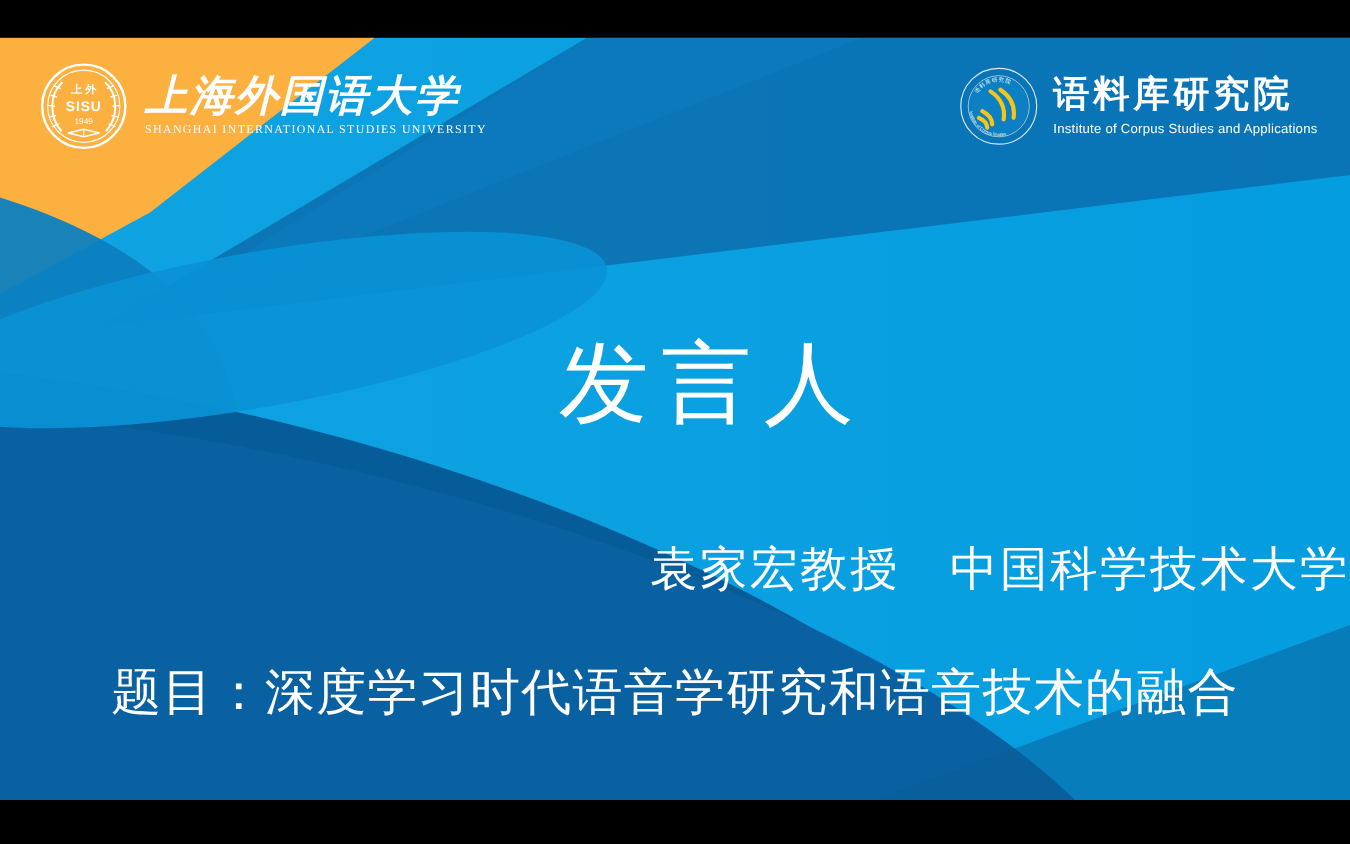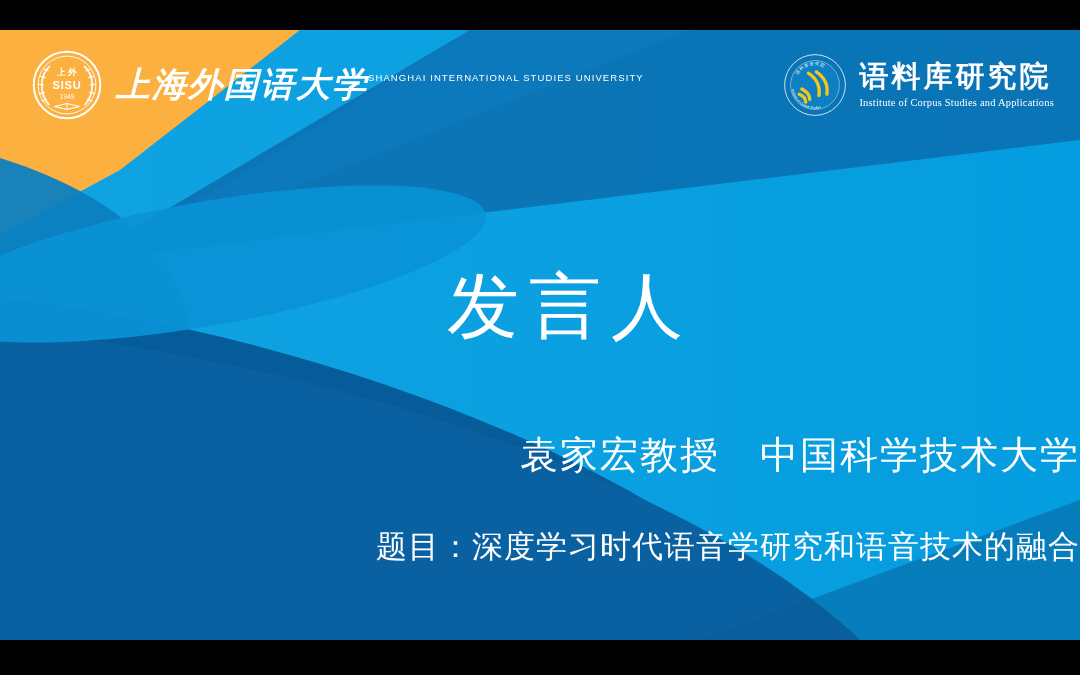--- a/index.html
+++ b/index.html
@@ -13,39 +13,39 @@
          overflow:hidden;background:#0a63a4;}
 
   .bg-svg{position:absolute;left:0;top:0;width:1080px;height:610px;}
 
   
   #logo-left{position:absolute;left:30px;top:18px;display:flex;align-items:center;gap:12px;}
   #seal{width:74px;height:74px;flex:0 0 auto;}
   .lw-cn{font-family:"Liberation Serif",serif;font-size:34px;color:#fff;
           letter-spacing:2px;line-height:1;white-space:nowrap;font-weight:700;
           font-style:italic;}
-  .lw-en{font-family:Liberation Sans, sans-serif;font-size:9.5px;color:#fff;
+  .lw-en{font-family:Liberation Serif, serif;font-size:9.5px;color:#fff;
           letter-spacing:1.1px;white-space:nowrap;margin-top:4px;}
-  #logo-left .txt{display:flex;flex-direction:row;justify-content:center;}
+  #logo-left .txt{display:flex;flex-direction:column;justify-content:center;}
 
   #logo-right{position:absolute;right:26px;top:22px;display:flex;align-items:center;gap:11px;}
   #emblem{width:66px;height:66px;flex:0 0 auto;}
   .rw-cn{font-family:"Liberation Sans",sans-serif;font-size:29px;color:#fff;
           font-weight:700;letter-spacing:3px;line-height:1;white-space:nowrap;}
-  .rw-en{font-family:Liberation Serif, serif;font-size:10.5px;color:#fff;
+  .rw-en{font-family:Liberation Sans, sans-serif;font-size:10.5px;color:#fff;
           letter-spacing:.2px;white-space:nowrap;margin-top:6px;}
   #logo-right .txt{display:flex;flex-direction:column;justify-content:center;}
 
   
   .ctext{position:absolute;left:0;width:1080px;text-align:center;color:#fff;
          font-family:"Liberation Serif",serif;white-space:nowrap;}
   #session-title{top:143px;font-size:36px;letter-spacing:2px;}
   #speaker-heading{top:229px;font-size:72px;letter-spacing:10px;padding-left:30px;}
   #speaker-name{top:400px;font-size:38px;letter-spacing:2px;text-align:right;}
-  #talk-title{top:496px;font-size:31px;letter-spacing:1px;text-align:right;}
+  #talk-title{top:496px;font-size:40px;letter-spacing:1px;}
 </style>
 </head>
 <body>
 
 <div id="stage">
 
   <div id="slide">
 
     <svg class="bg-svg" viewBox="0 0 1080 610" preserveAspectRatio="none">
       <defs>

